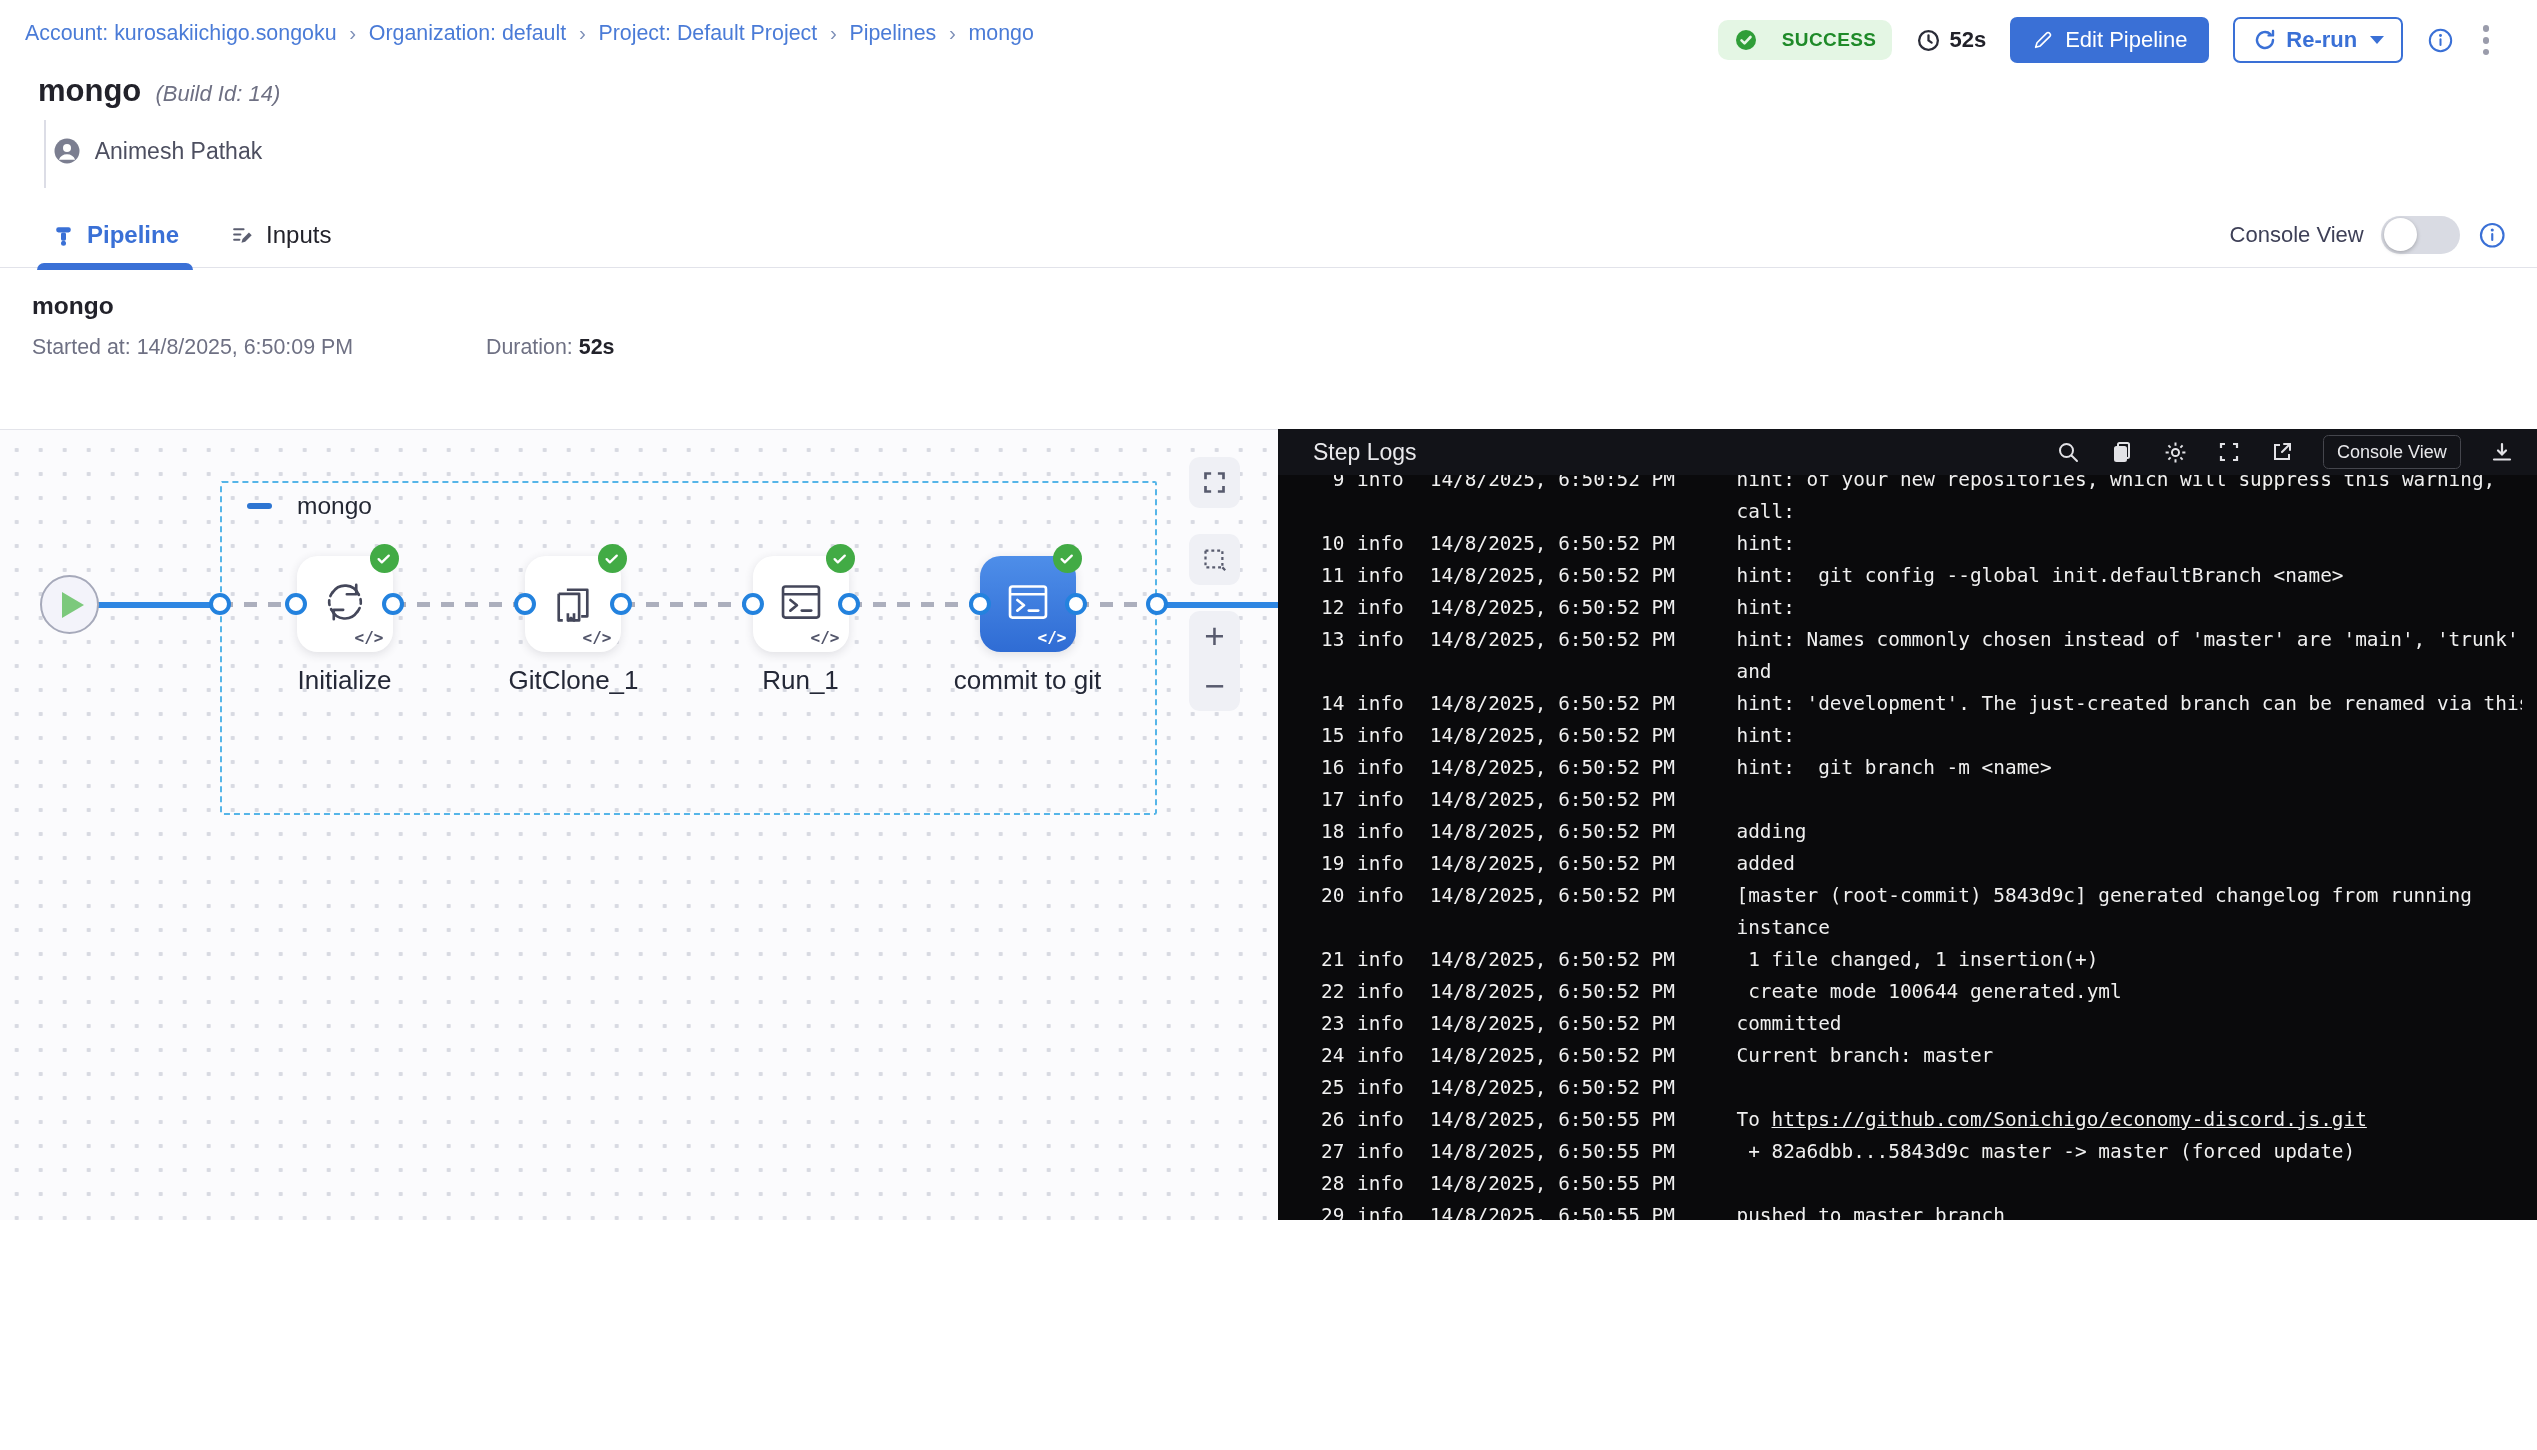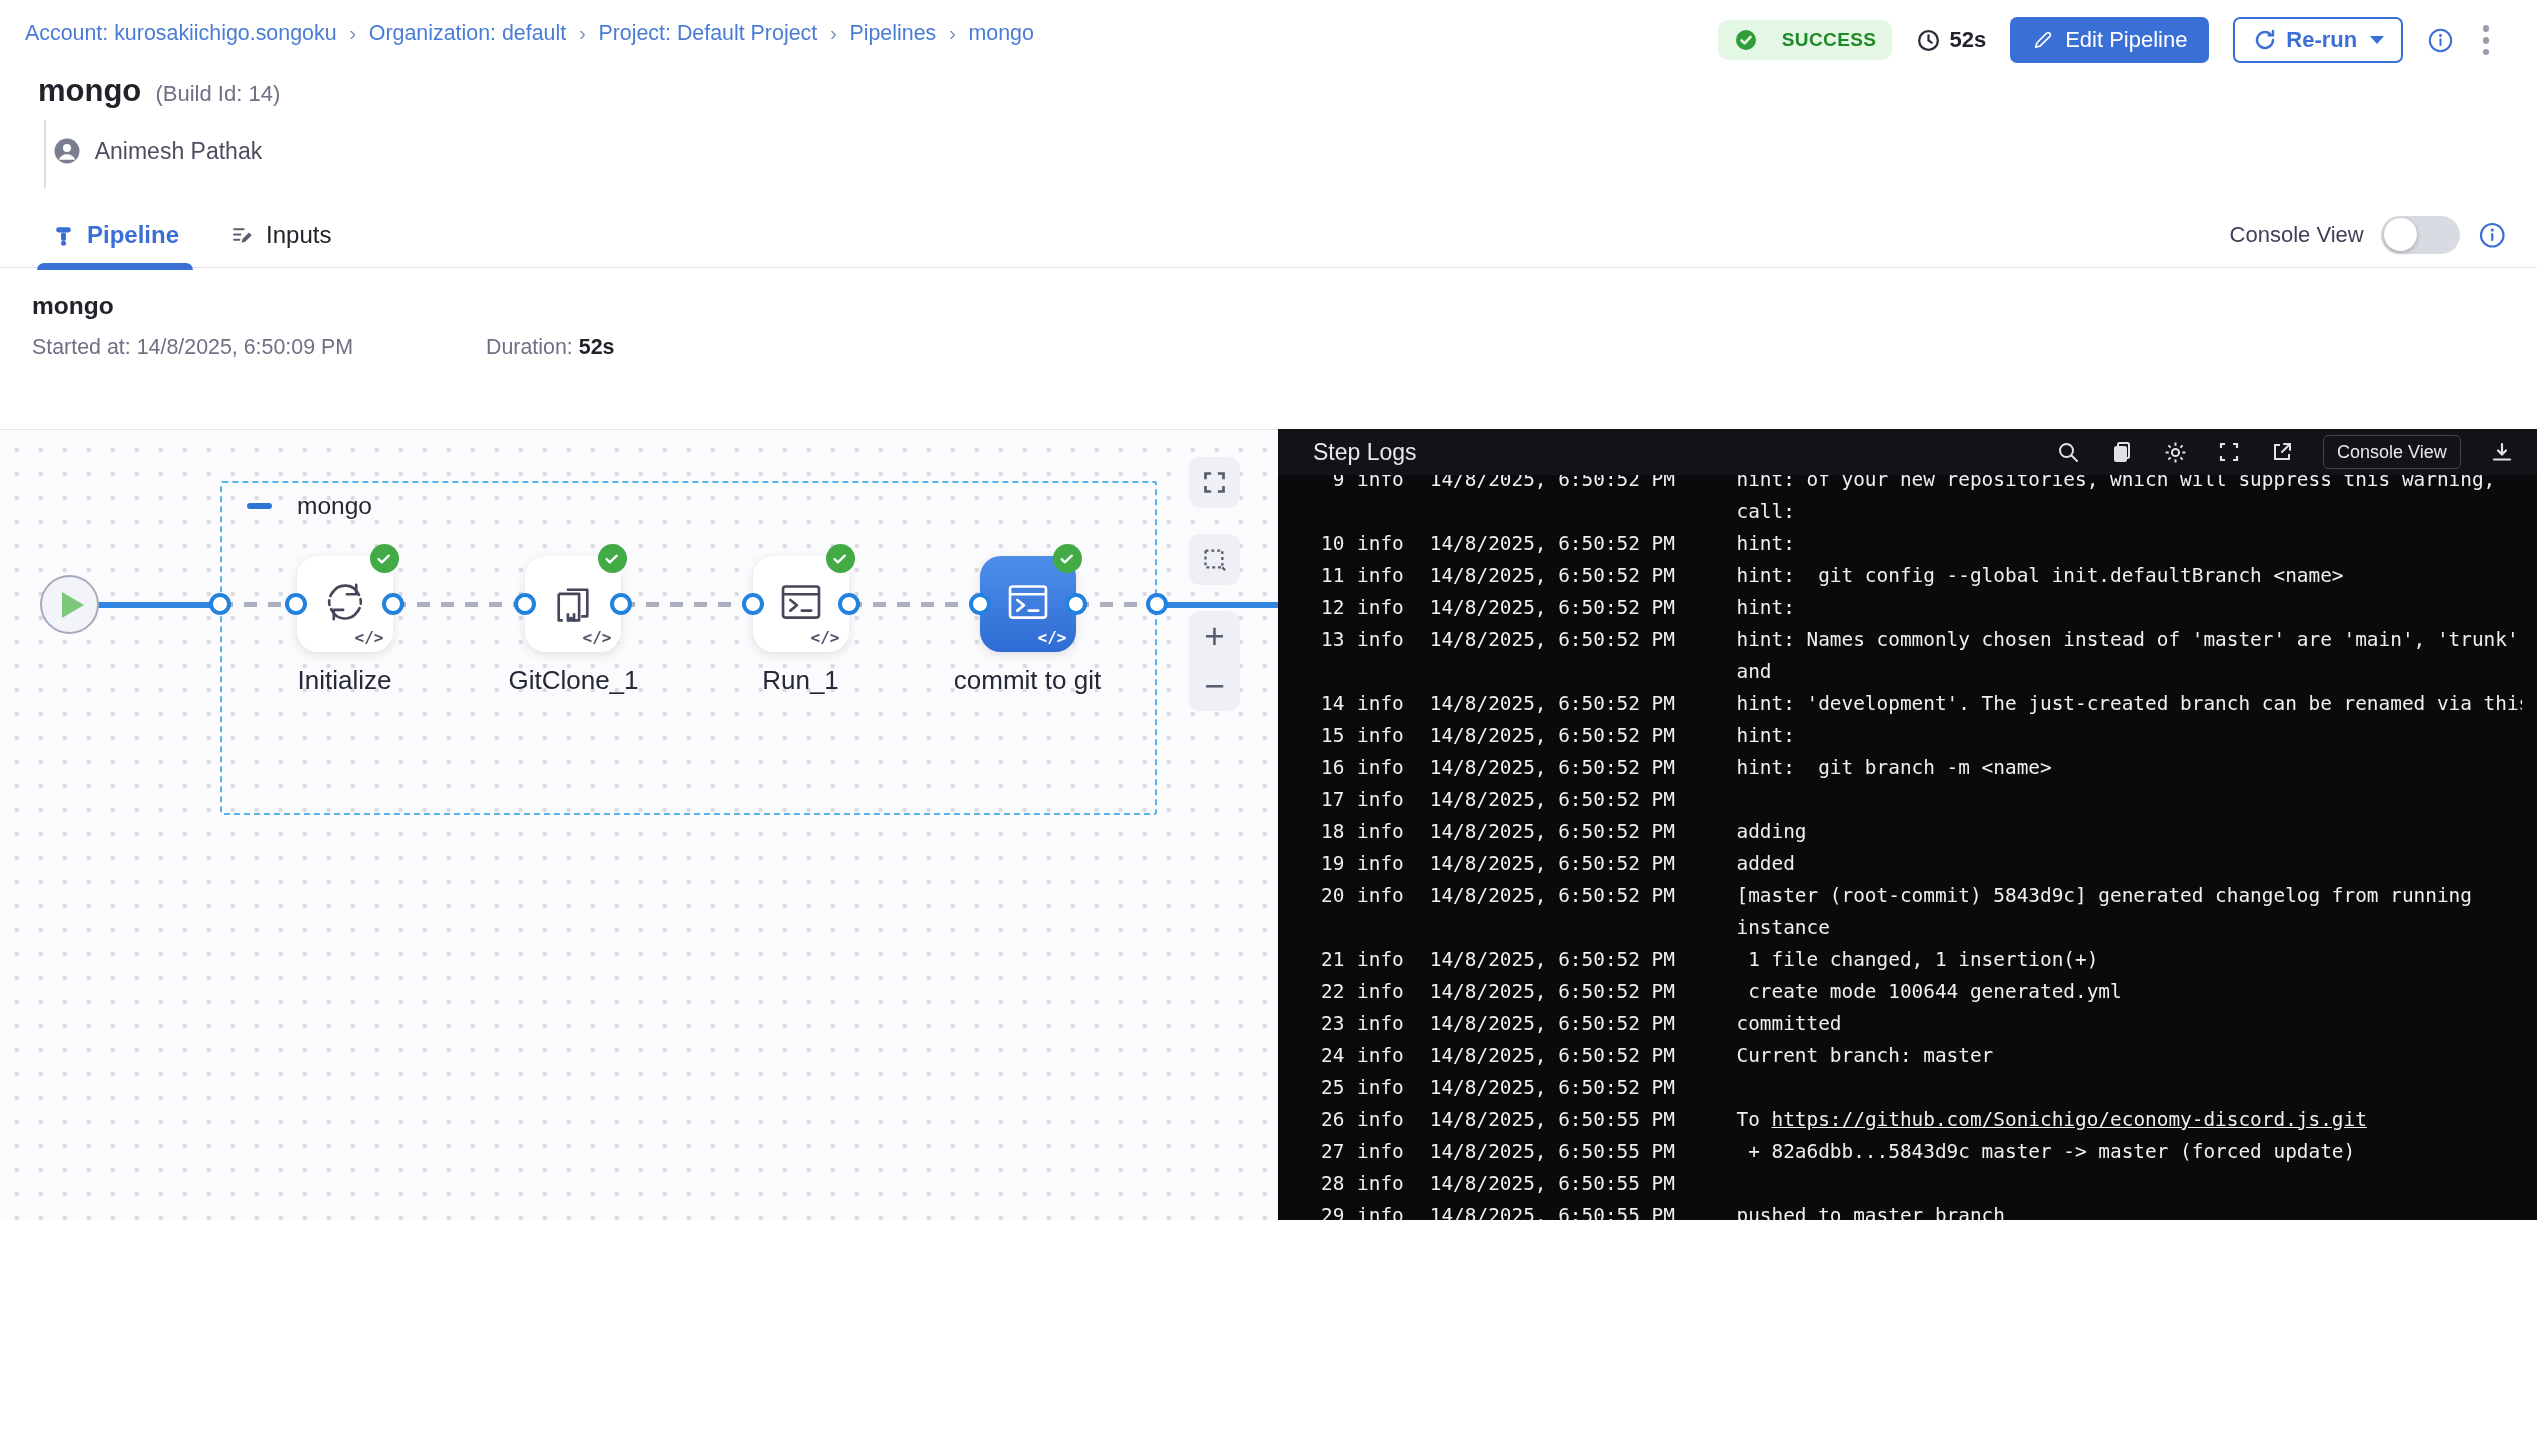--- a/index.html
+++ b/index.html
@@ -16,21 +16,21 @@
   .pill-success .txt { color:#1e8a28; font-size:19px; font-weight:bold; letter-spacing:0.4px; }
   .elapsed { display:flex; align-items:center; gap:8px; font-size:22px; color:#22222a; font-weight:bold; }
   .btn-primary { display:flex; align-items:center; gap:11px; background:#3a70d6; color:#fff; font-size:22px; height:46px; padding:0 22px; border:none; border-radius:7.1px; cursor:pointer; }
   .btn-outline { display:flex; align-items:center; gap:9.5px; background:#fff; color:#3a70d6; font-size:22px; font-weight:bold; height:46px; padding:0 17.4px; border:2px solid #3a70d6; border-radius:7.1px; cursor:pointer; }
   .caret { width:0; height:0; border-left:7.1px solid transparent; border-right:7.1px solid transparent; border-top:8.7px solid #3a70d6; margin-left:3.2px; }
   .kebab { display:flex; flex-direction:column; gap:5.5px; padding:4.7px; cursor:pointer; }
   .kebab i { width:6.3px; height:6.3px; border-radius:50%; background:#9a9cab; }
 
   .title-row { position:absolute; left:38px; top:73px; display:flex; align-items:baseline; gap:14.2px; }
   .title-row .name { font-size:31px; font-weight:bold; color:#22222a; }
-  .title-row .buildid { font-size:22px; color:#6e7083; }
+  .title-row .buildid { font-size:22px; color:#6e7083;font-style:italic; }
   .author-line { position:absolute; left:44px; top:120px; width:1.6px; height:68px; background:#dcdde6; }
   .author-row { position:absolute; left:52px; top:136px; display:flex; align-items:center; gap:12.7px; font-size:23px; color:#4d4f60; }
 
   
   .tabbar { position:absolute; left:0; top:202px; width:100%; height:66px; border-bottom:1.6px solid #e2e3ea; background:#fff; }
   .tabs { position:absolute; left:51px; top:0; height:66px; display:flex; gap:51px; }
   .tab { position:relative; display:flex; align-items:center; gap:11px; font-size:24px; color:#22222a; cursor:pointer; height:100%; }
   .tab.active { color:#3a70d6; font-weight:bold; }
   .tab .underline { position:absolute; left:-14.2px; right:-14.2px; bottom:-1.6px; height:7.1px; background:#3a70d6; border-radius:7.1px 7.1px 0 0; }
   .consoleview { position:absolute; right:32px; top:0; height:66px; display:flex; align-items:center; gap:17.4px; }

